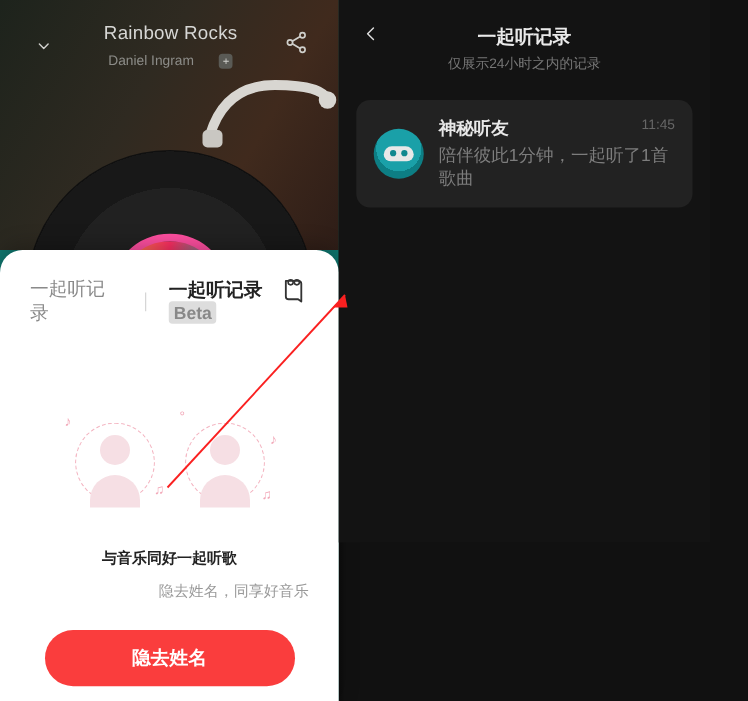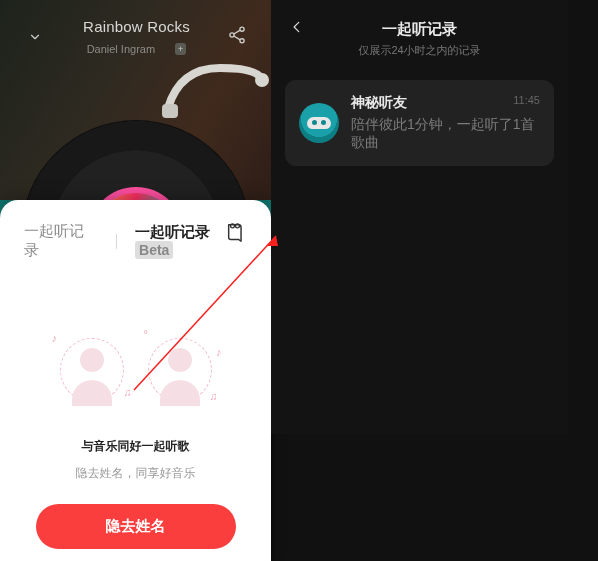--- a/index.html
+++ b/index.html
@@ -53,21 +53,21 @@
 
 
 .avatars{height:128px;display:flex;align-items:center;justify-content:center;gap:24px;margin-top:46px}
 .avatar-spot{position:relative;width:64px;height:64px}
 .avatar-spot .ring{position:absolute;inset:0;border-radius:50%;border:1.5px dashed #f4b8c4}
 .avatar-spot .head{position:absolute;left:50%;top:10px;transform:translateX(-50%);width:24px;height:24px;border-radius:50%;background:#f6dfe4}
 .avatar-spot .body{position:absolute;left:50%;bottom:-4px;transform:translateX(-50%);width:40px;height:26px;border-radius:26px 26px 0 0;background:#f6dfe4}
 .tiny-note{position:absolute;font-size:11px;color:#f2a8b8}
 
 .sheet-title{text-align:center;font-size:12px;font-weight:700;color:#222;margin-top:4px}
-.sheet-sub{text-align:center;font-size:12px;color:#9a9a9a;margin-top:10px}
+.sheet-sub{text-align:right;font-size:12px;color:#9a9a9a;margin-top:10px}
 .start-btn{display:block;width:200px;margin:22px auto 0;background:#fa3d3d;color:#fff;text-align:center;
   font-size:15px;font-weight:600;border-radius:26px;padding:13px 0;border:none;cursor:pointer}
 
 
 .right{position:relative;width:297px;height:434px;background:#131313;flex-shrink:0}
 .rheader{padding:20px 18px 10px;text-align:center;position:relative}
 .back-btn{position:absolute;left:14px;top:20px;width:24px;height:24px;color:#ddd}
 .back-btn svg{width:14px;height:14px}
 .rtitle{font-size:15px;color:#eaeaea;font-weight:600}
 .rsub{font-size:11px;color:#777;margin-top:4px}

